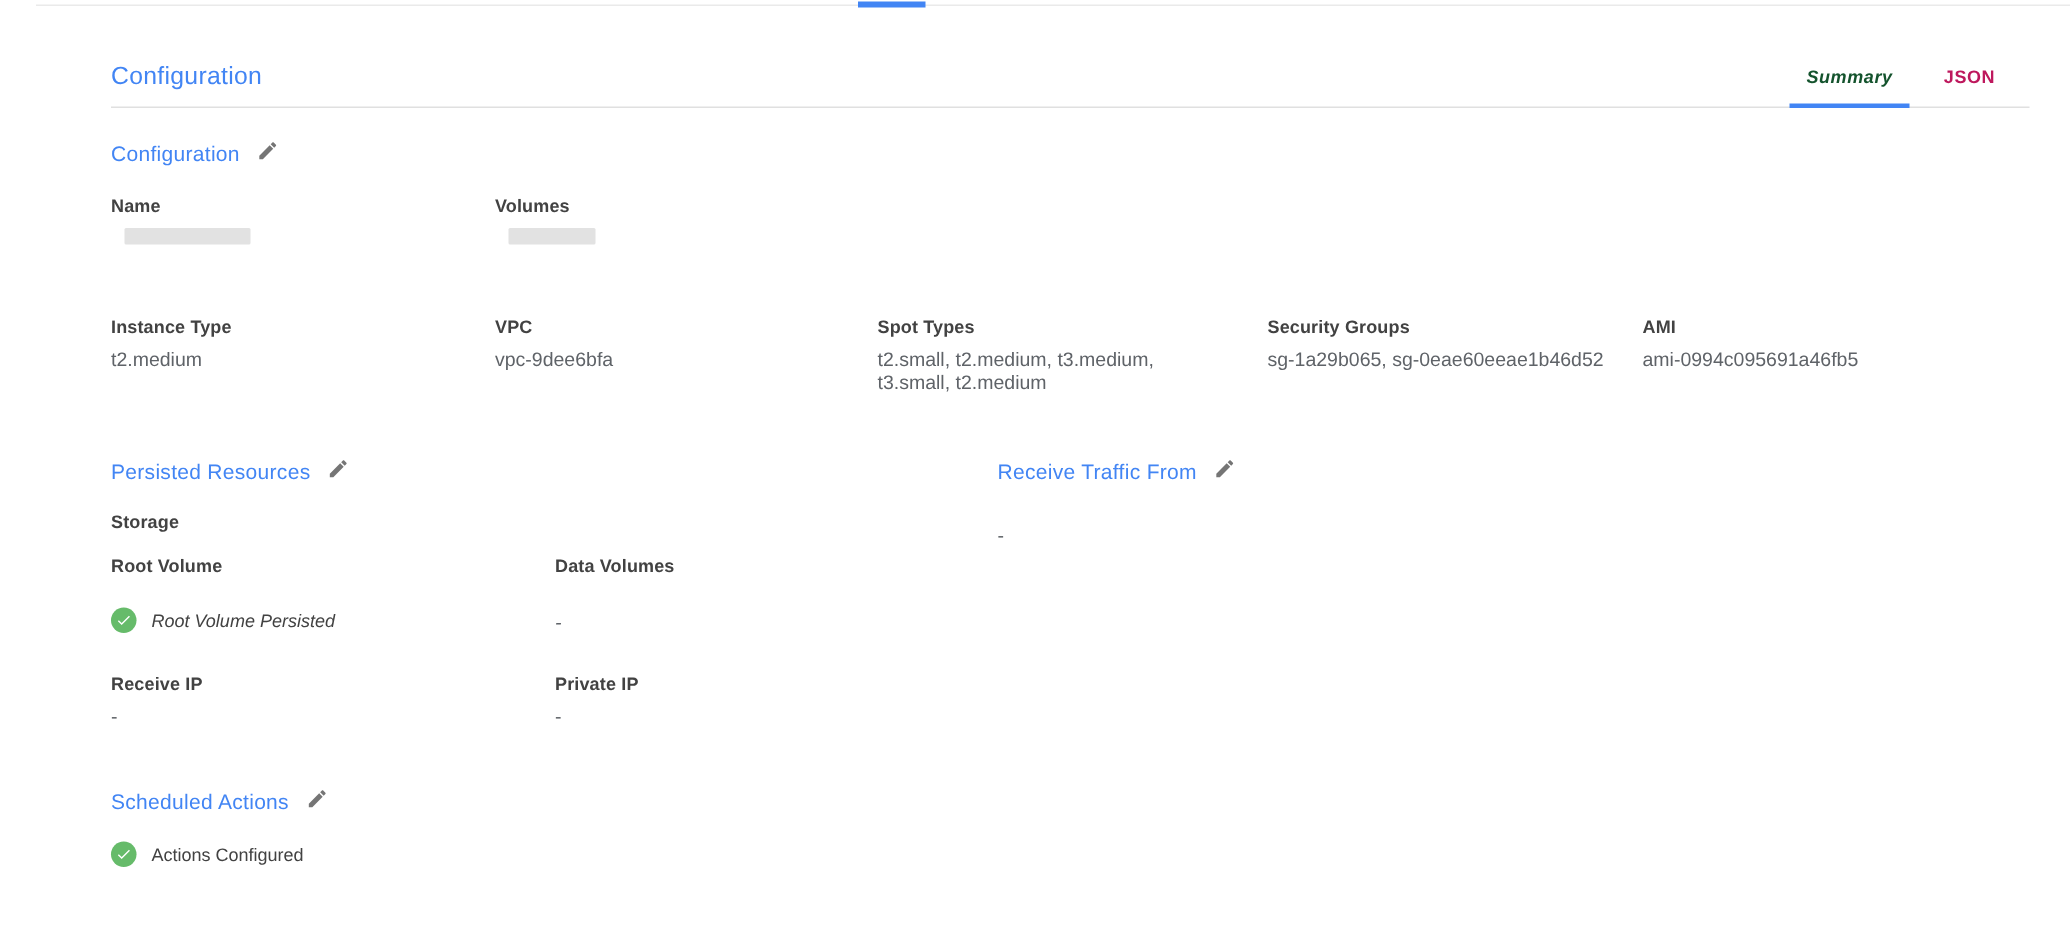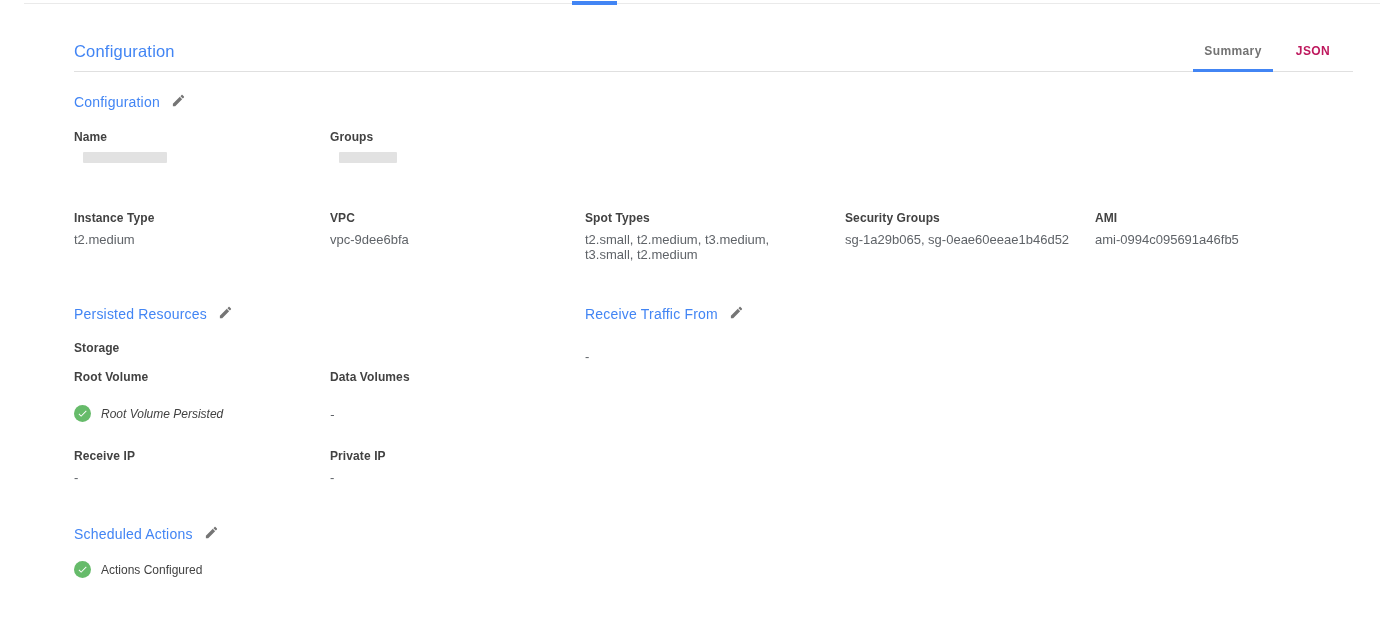--- a/index.html
+++ b/index.html
@@ -33,42 +33,42 @@
   .page-title {
     color: #4285f4; font-size: 16.5px; font-weight: 400;
     padding-bottom: 10px; letter-spacing: 0.2px;
   }
   .tabs { display: flex; }
   .tab {
     width: 80px; text-align: center;
     font-size: 12px; font-weight: 700; letter-spacing: 0.4px;
     padding-bottom: 13px; position: relative; cursor: pointer;
   }
-  .tab.active { color: #737373; }
+  .tab.active { color: #14532d; font-style: italic; }
   .tab.inactive { color: #be185d; }
   .tab.active .tab-underline {
     position: absolute; left: 0; right: 0; bottom: -1px; height: 3px;
     background: #4285f4;
   }
 
   
   .section-heading {
     display: flex; align-items: center;
     color: #4285f4; font-size: 14px; font-weight: 400; letter-spacing: 0.2px;
   }
   .edit-btn {
     margin-left: 11px; width: 16px; height: 16px;
     display: inline-flex; align-items: center; justify-content: center;
     cursor: pointer; background: none; border: none; padding: 0;
   }
   .edit-btn svg { width: 15px; height: 15px; fill: #757575; }
 
   
   .grid5 { display: grid; grid-template-columns: 256px 255px 260px 250px 1fr; }
-  .grid2 { display: grid; grid-template-columns: 256px 255px 1fr; }
+  .grid2 { display: grid; grid-template-columns: 256px 255px 1fr; gap: 40px; }
   .field-label { font-size: 12px; font-weight: 700; color: #424242; letter-spacing: 0.1px; }
   .field-value { font-size: 13px; font-weight: 400; color: #5f6368; margin-top: 7px; line-height: 15px; }
   .redact-box { background: #e2e2e2; height: 11px; margin-top: 8px; margin-left: 9px; border-radius: 1px; }
   .redact-name { width: 84px; }
   .redact-region { width: 58px; }
   .wrap-narrow { max-width: 234px; }
 
   
   .status-line { display: flex; align-items: center; }
   .check-icon {
@@ -123,21 +123,21 @@
           </svg></span>
     </button>
   </div>
 
   <div class="grid5 row-names">
     <div>
       <div class="field-label">Name</div>
       <div class="redact-box redact-name"></div>
     </div>
     <div>
-      <div class="field-label">Groups</div>
+      <div class="field-label">Volumes</div>
       <div class="redact-box redact-region"></div>
     </div>
   </div>
 
   <div class="grid5 row-instance">
     <div>
       <div class="field-label">Instance Type</div>
       <div class="field-value">t2.medium</div>
     </div>
     <div>

